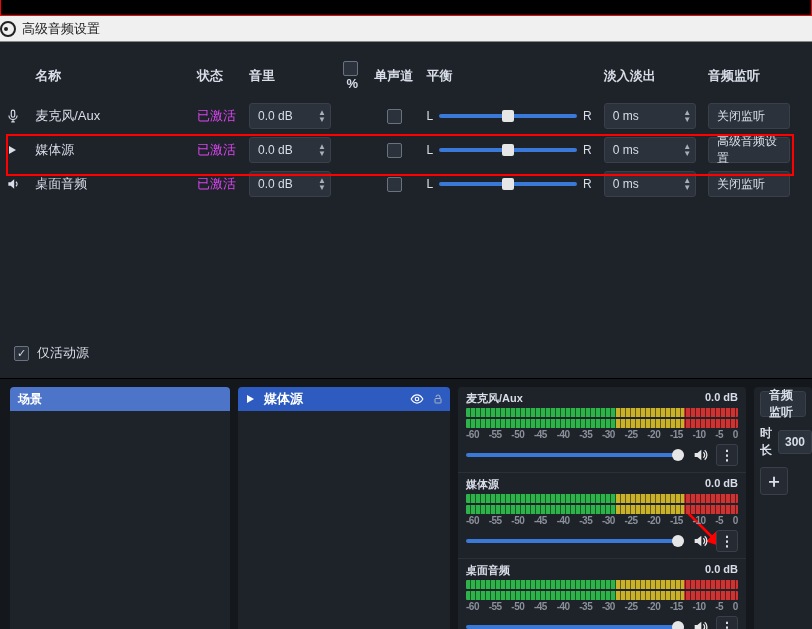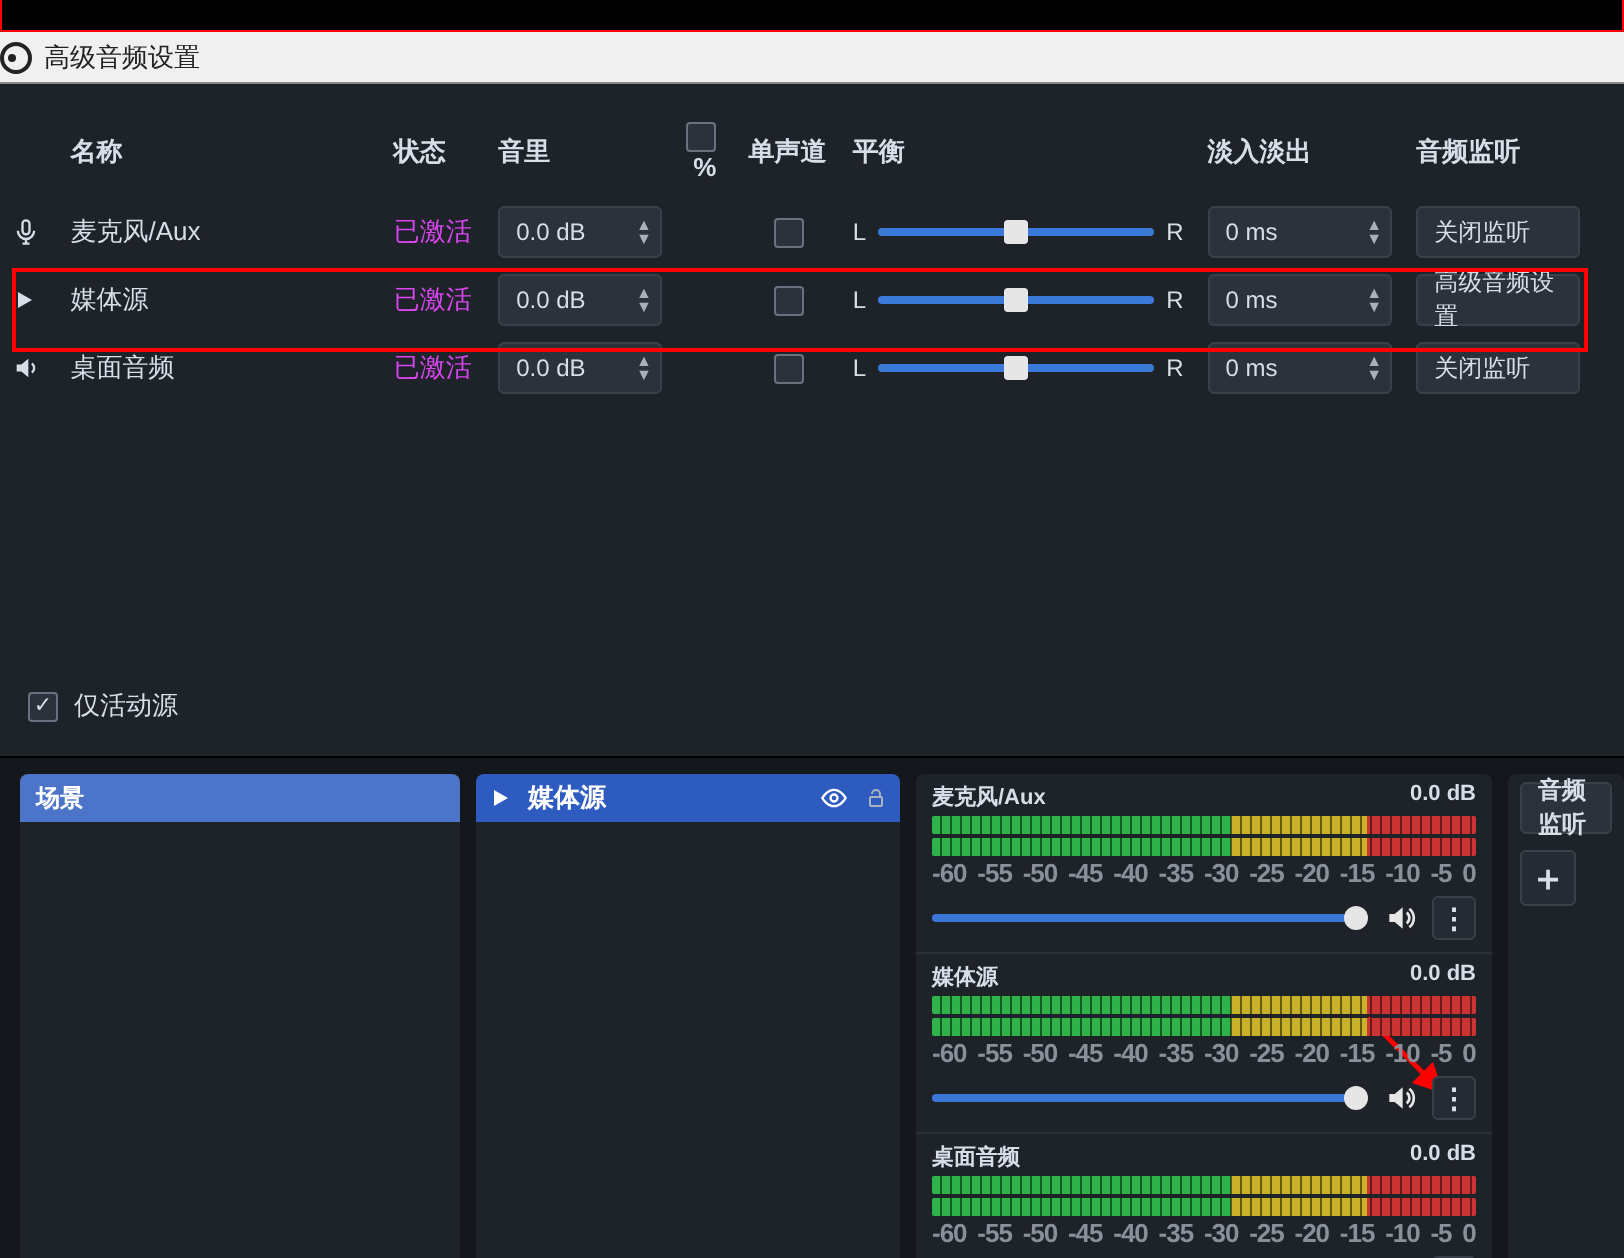--- a/index.html
+++ b/index.html
@@ -54,21 +54,21 @@
 .icon-btn { width:24px; height:24px; display:flex; align-items:center; justify-content:center; border:1px solid #3a404a; border-radius:3px; color:#d8dee8; font-size:14px; background:#262b33; }
 .icon-btn.noborder { border:none; background:none; }
 
 .src-row { display:flex; align-items:center; height:24px; padding:0 6px; gap:8px; background:#2e5bc0; color:#fff; }
 .src-row .eye { margin-left:auto; }
 
 .mixer-ch { padding:4px 8px 6px 8px; border-bottom:1px solid #2a2f38; position:relative; }
 .mixer-ch .ch-head { display:flex; justify-content:space-between; font-size:11px; }
 .meter { height:9px; background:linear-gradient(to right,#2eb34a 0%,#2eb34a 55%,#c9b22a 55%,#c9b22a 80%,#c33 80%,#c33 100%); border-radius:1px; margin-top:2px; position:relative; }
 .meter::after { content:""; position:absolute; inset:0; background:repeating-linear-gradient(to right, transparent 0, transparent 4px, rgba(0,0,0,0.5) 4px, rgba(0,0,0,0.5) 5px); }
-.scale { font-size:13px; color:#8a909a; display:flex; justify-content:space-between; margin-top:1px; letter-spacing:-0.5px; }
+.scale { font-size:10px; color:#8a909a; display:flex; justify-content:space-between; margin-top:1px; letter-spacing:-0.5px; }
 .vol-row { display:flex; align-items:center; gap:8px; margin-top:4px; }
 .vol-track { flex:1; height:4px; background:#3a79d8; border-radius:2px; position:relative; }
 .vol-thumb { position:absolute; right:0; top:-4px; width:12px; height:12px; background:#e6e6e6; border-radius:50%; }
 .speaker { width:16px; height:16px; color:#e6e6e6; }
 .dots-btn { width:22px; height:22px; border:1px solid #3a404a; border-radius:3px; background:#262b33; display:flex; align-items:center; justify-content:center; font-size:14px; }
 .red-arrow { position:absolute; pointer-events:none; }
 
 .trans .row { display:flex; align-items:center; padding:4px 6px; gap:6px; font-size:12px; }
 .trans .add-btn { width:28px; height:28px; background:#262b33; border:1px solid #3a404a; border-radius:3px; display:flex; align-items:center; justify-content:center; font-size:18px; }
 .textbox { background:#2c323c; border:1px solid #3a404a; border-radius:3px; height:24px; padding:0 6px; color:#d8dee8; font-size:12px; width:40px; display:inline-flex; align-items:center; }
@@ -422,16 +422,22 @@
 
   </div>
 
   <div class="panel trans">
     <div class="row">
       <div class="dropdown" style="flex:1">
         <span>音频监听</span>
       </div>
     </div>
     <div class="row">
+      <span>时长</span>
+      <div class="textbox">
+          <span>300</span>
+        </div>
+    </div>
+    <div class="row">
       <div class="add-btn">＋</div>
     </div>
   </div>
 </div>
 
 </body></html>

